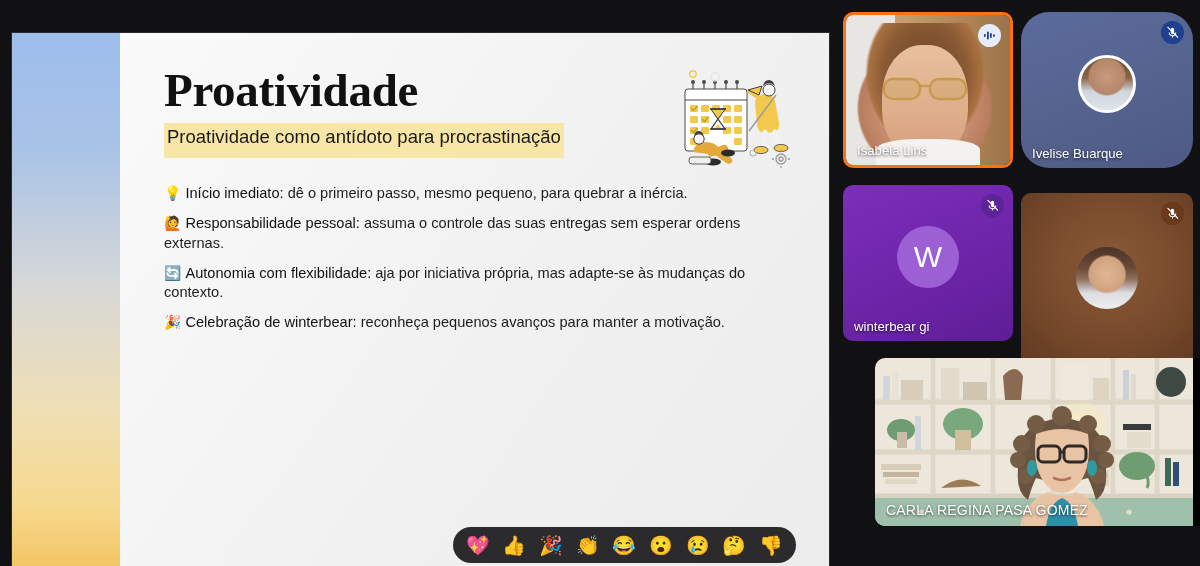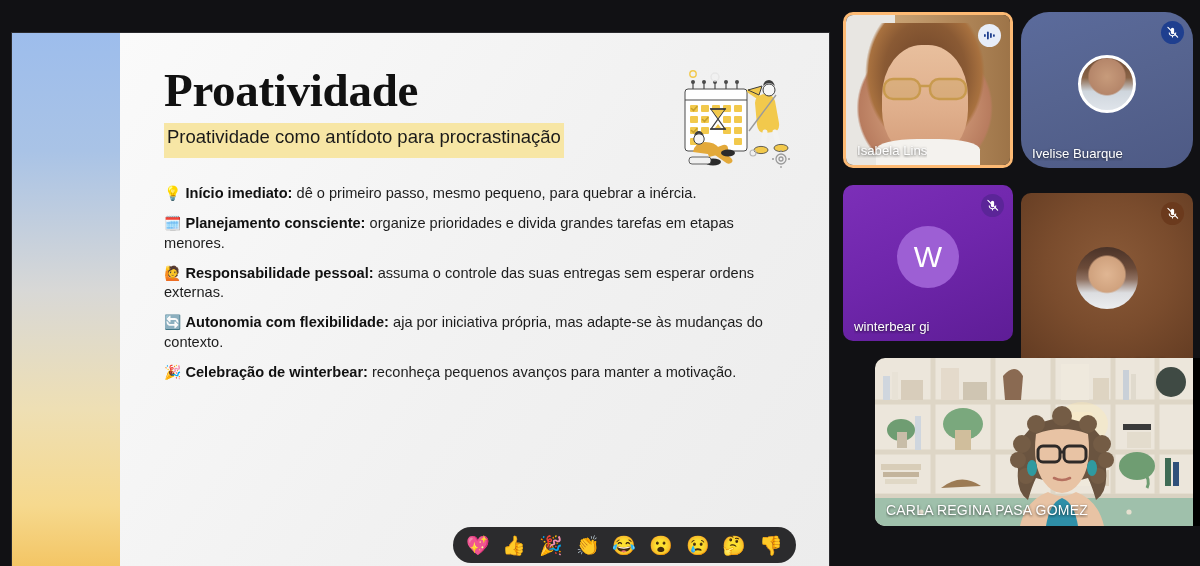--- a/index.html
+++ b/index.html
@@ -49,21 +49,21 @@
   }
   #bullets { margin-top: 26px; width: 620px; }
   .bullet {
     display: block;
     font-size: 14.6px;
     line-height: 1.32;
     color: #1d1d1d;
     margin-bottom: 11px;
   }
   .bullet .emo { font-size: 14px; margin-right: 4px; }
-  .bullet .lead { font-weight: 700; color: #111; }
+  .bullet .lead { font-weight: 400; color: #111; }
 
   
   #illustration {
     position: absolute; right: 34px; top: 36px;
     width: 118px; height: 102px;
   }
 
   
   #reaction-bar {
     position: absolute; left: 453px; top: 527px;
@@ -101,21 +101,21 @@
   .pip-btn {
     position: absolute; right: 8px; bottom: 8px;
     width: 25px; height: 25px; border-radius: 50%;
     background: rgba(22,22,22,.72);
     display: flex; align-items: center; justify-content: center;
   }
 
   
   #tile-isabela {
     left: 2px; top: 2px; width: 170px; height: 156px;
-    border: 3px solid #fdba74;
+    border: 3px solid #f97316;
     background: #c9a municipal;
   }
   #tile-isabela .vid {
     position: absolute; inset: 0;
     background:
       radial-gradient(circle at 48% 62%, #d8a98c 0%, #c89070 34%, #b87c5f 52%, transparent 54%),
       linear-gradient(to right, #e8e6e2 0%, #e8e6e2 30%, #c8a274 30%, #b58b5d 62%, #9d7448 100%);
   }
   
   #tile-isabela .hair {
@@ -205,21 +205,20 @@
       <div id="slide-body">
 
         <h1 id="slide-title">Proatividade</h1>
 
         <div id="slide-subtitle-wrap">
           <span id="slide-subtitle">Proatividade como antídoto para procrastinação</span>
         </div>
 
         <div id="bullets">
             <div class="bullet"><span class="emo">💡</span><span class="lead">Início imediato:</span><span> dê o primeiro passo, mesmo pequeno, para quebrar a inércia.</span></div>
-            <div class="bullet"><span class="emo">🗓️</span><span class="lead">Planejamento consciente:</span><span> organize prioridades e divida grandes tarefas em etapas menores.</span></div>
             <div class="bullet"><span class="emo">🙋</span><span class="lead">Responsabilidade pessoal:</span><span> assuma o controle das suas entregas sem esperar ordens externas.</span></div>
             <div class="bullet"><span class="emo">🔄</span><span class="lead">Autonomia com flexibilidade:</span><span> aja por iniciativa própria, mas adapte-se às mudanças do contexto.</span></div>
             <div class="bullet"><span class="emo">🎉</span><span class="lead">Celebração de winterbear:</span><span> reconheça pequenos avanços para manter a motivação.</span></div>
           </div>
 
         <div id="illustration">
           <svg viewBox="0 0 118 102" width="118" height="102">
 
             <rect x="8" y="20" width="62" height="62" rx="3" fill="#ffffff" stroke="#4a4a4a" stroke-width="1"></rect>
             <line x1="8" y1="31" x2="70" y2="31" stroke="#4a4a4a" stroke-width="1"></line>

